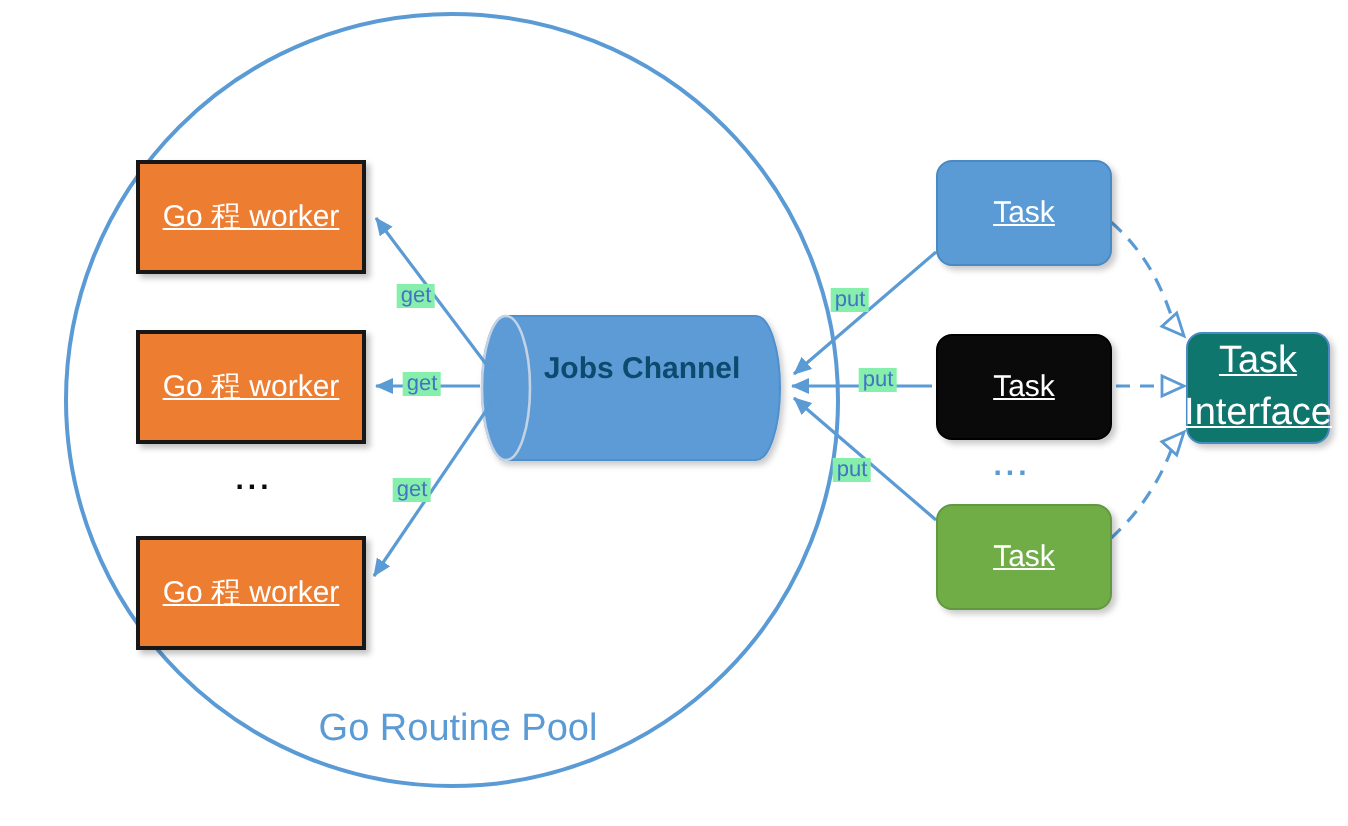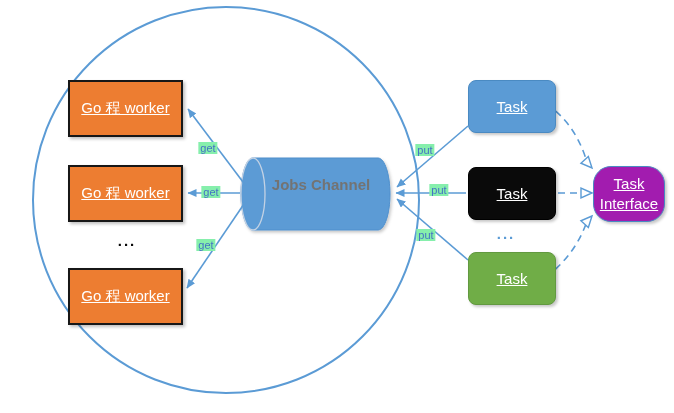--- a/index.html
+++ b/index.html
@@ -34,31 +34,31 @@
     left:468px; width:88px; height:53px;
     border-radius:8px;
     box-shadow:2px 2px 3px rgba(0,0,0,0.22);
   }
   .task-blue  { top:80px;  background:#5b9bd5; border:1px solid #4a8ac2; }
   .task-black { top:167px; background:#0a0a0a; border:1px solid #000000; }
   .task-green { top:252px; background:#70ad47; border:1px solid #629940; }
 
   .interface-box {
     left:593px; top:166px; width:72px; height:56px;
-    background:#a21caf; border:1px solid #4a8ac2;
-    border-radius:18px;
-    font-size:15px; line-height:1.35;
+    background:#0f766e; border:1px solid #4a8ac2;
+    border-radius:8px;
+    font-size:19px; line-height:1.35;
     box-shadow:2px 2px 3px rgba(0,0,0,0.22);
     padding:0 2px;
   }
 
   .channel-label {
     position:absolute; left:252px; top:158px; width:138px; height:52px;
     display:flex; align-items:center; justify-content:center;
-    color:#737373; font-size:15px; font-weight:600;
+    color:#0c4a6e; font-size:15px; font-weight:600;
   }
 
   .edge-label {
     position:absolute;
     transform:translate(-50%,-50%);
     font-size:11px; color:#4472c4;
     background:#86efac; padding:0 2px;
     white-space:nowrap;
   }
 
@@ -145,14 +145,15 @@
   <div class="box task task-green">
     <span>Task</span>
   </div>
 
   <div class="dots dots-right">...</div>
 
   <div class="box interface-box">
     <span>Task Interface</span>
   </div>
 
+  <div class="pool-title">Go Routine Pool</div>
 
 </div>
 
 </body></html>

